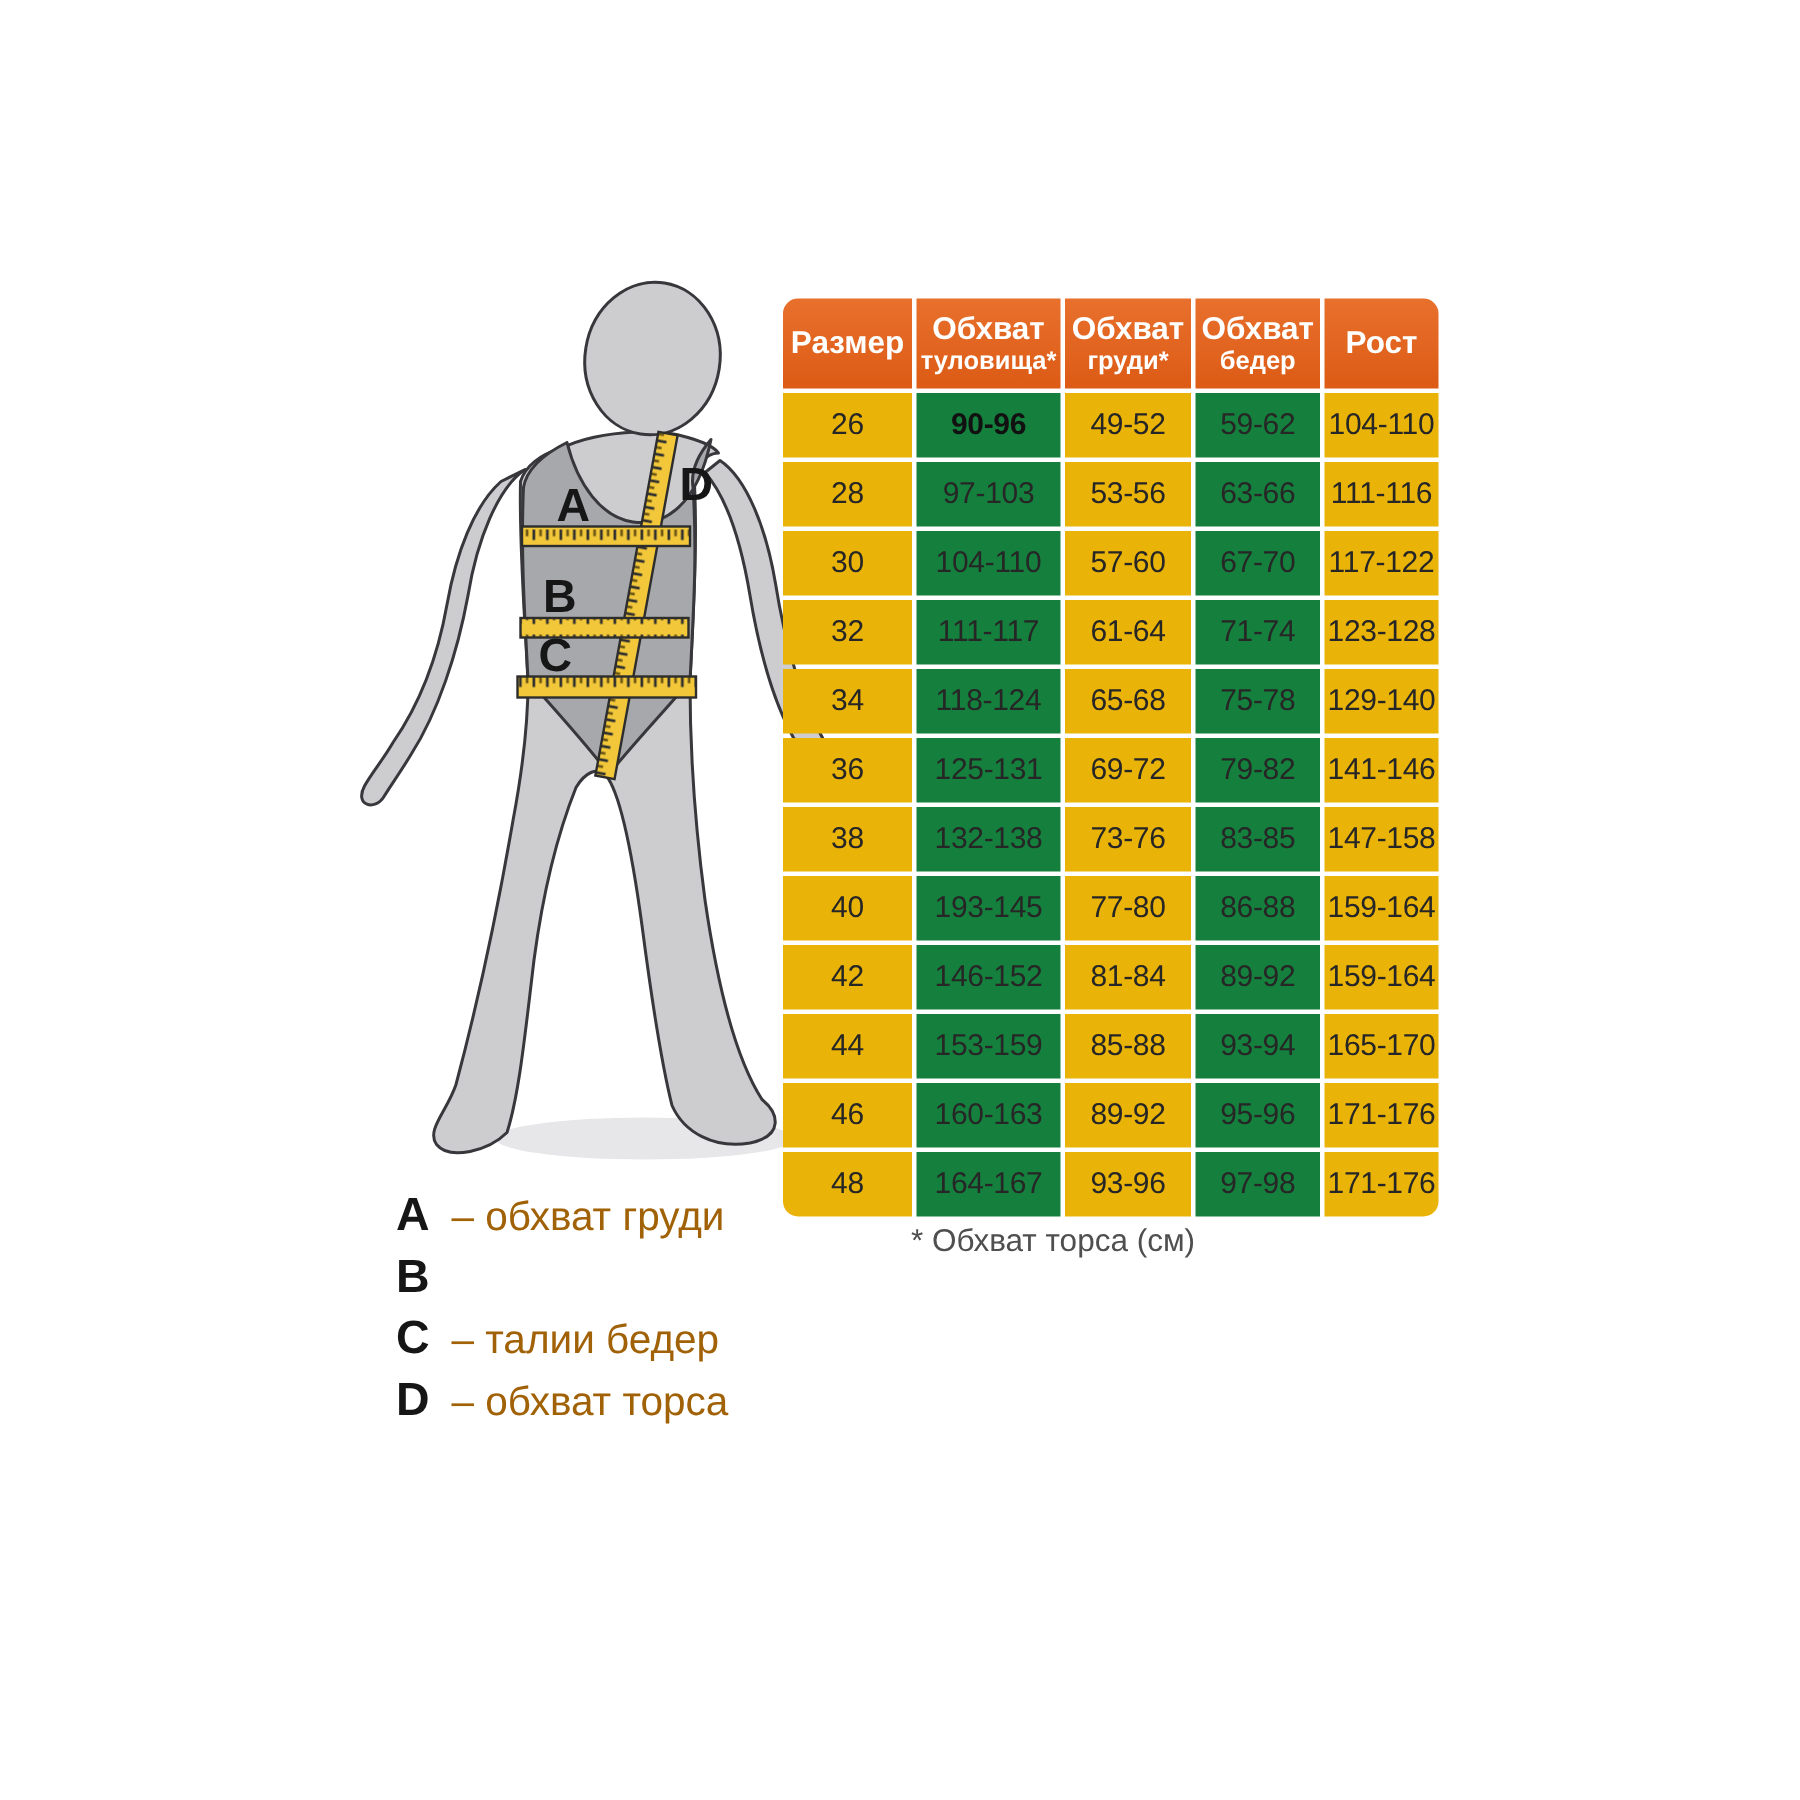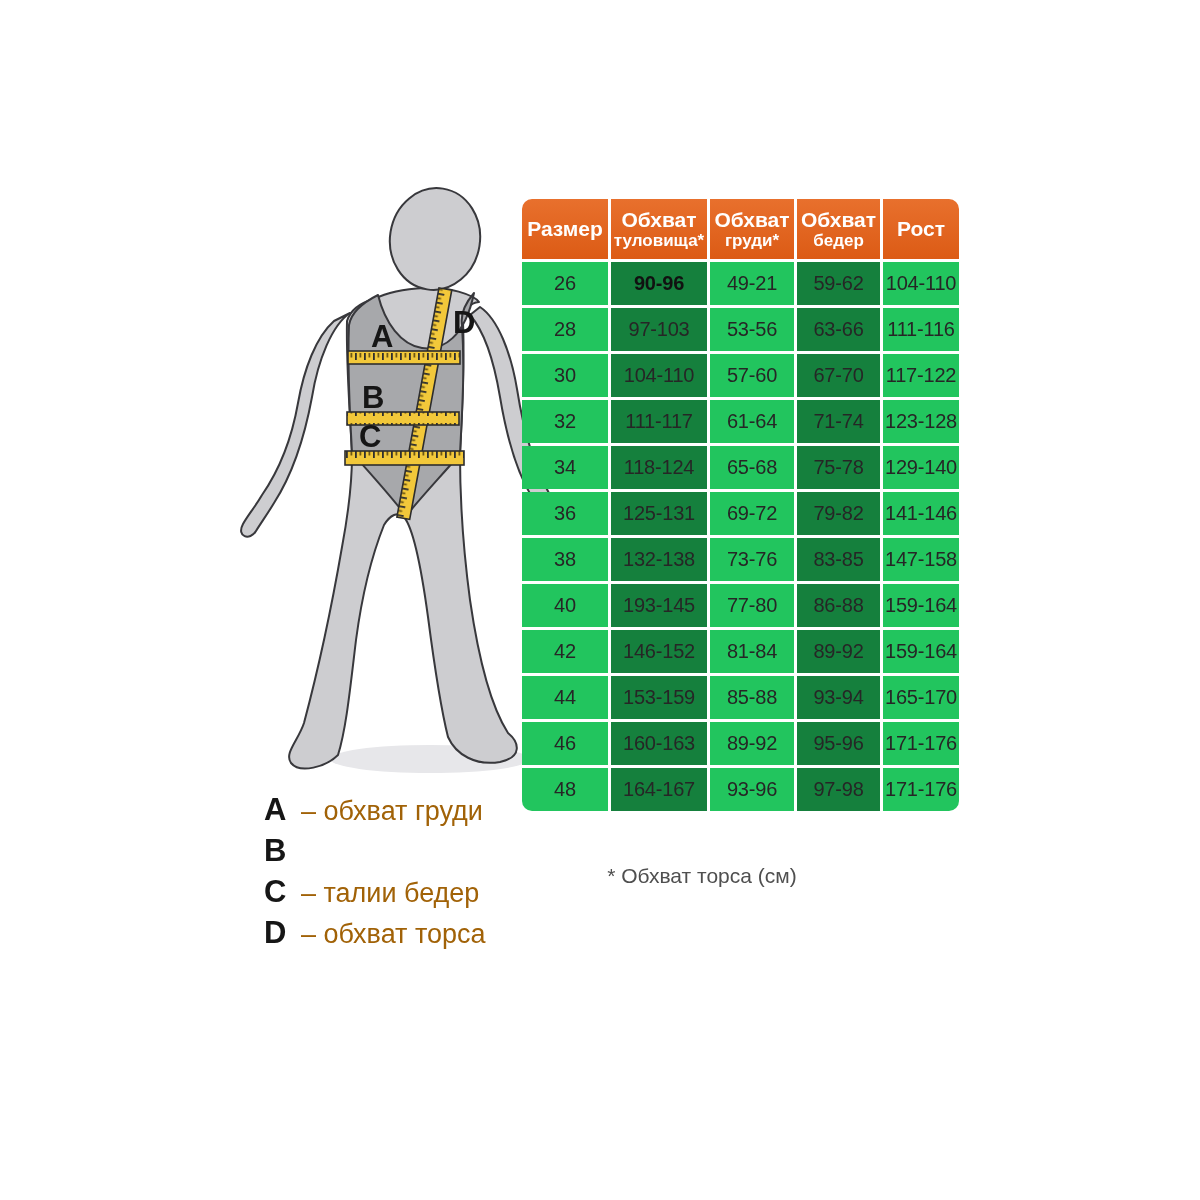--- a/index.html
+++ b/index.html
@@ -22,28 +22,28 @@
     line-height:1.12;text-align:center;
   }
   .hcell .l1{font-size:21px;}
   .hcell .l2{font-size:17px;}
   .hcell.first{border-radius:10px 0 0 0;}
   .hcell.last{border-radius:0 10px 0 0;}
   .cell{
     height:43px;display:flex;align-items:center;justify-content:center;
     font-size:20px;color:#262626;letter-spacing:-0.2px;
   }
-  .cell.cream{background:#22c55e;}
+  .cell.cream{background:#eab308;}
   .cell.light{background:#15803d;}
   .cell.bold{font-weight:bold;color:#111;}
   .cell.bl{border-radius:0 0 0 10px;}
   .cell.br{border-radius:0 0 10px 0;}
 
   .footnote{
-    position:absolute;left:522px;top:864px;width:360px;
+    position:absolute;left:522px;top:816px;width:360px;
     text-align:center;font-size:21px;color:#4f4f4f;
   }
 
   
   .legend{position:absolute;left:264px;top:792px;}
   .legend-row{display:flex;align-items:baseline;height:41px;}
   .legend-letter{
     font-size:31px;font-weight:bold;color:#161616;width:37px;display:inline-block;
   }
   .legend-text{font-size:27px;color:#a16207;}
@@ -156,21 +156,21 @@
       </div>
       <div class="hcell">
         <span class="l1">Обхват</span>
         <span class="l2">бедер</span>
       </div>
       <div class="hcell last">
         <span class="l1">Рост</span>
       </div>
       <div class="cell cream">26</div>
       <div class="cell light bold">90-96</div>
-      <div class="cell cream">49-21</div>
+      <div class="cell cream">49-52</div>
       <div class="cell light">59-62</div>
       <div class="cell cream">104-110</div>
       <div class="cell cream">28</div>
       <div class="cell light">97-103</div>
       <div class="cell cream">53-56</div>
       <div class="cell light">63-66</div>
       <div class="cell cream">111-116</div>
       <div class="cell cream">30</div>
       <div class="cell light">104-110</div>
       <div class="cell cream">57-60</div>

